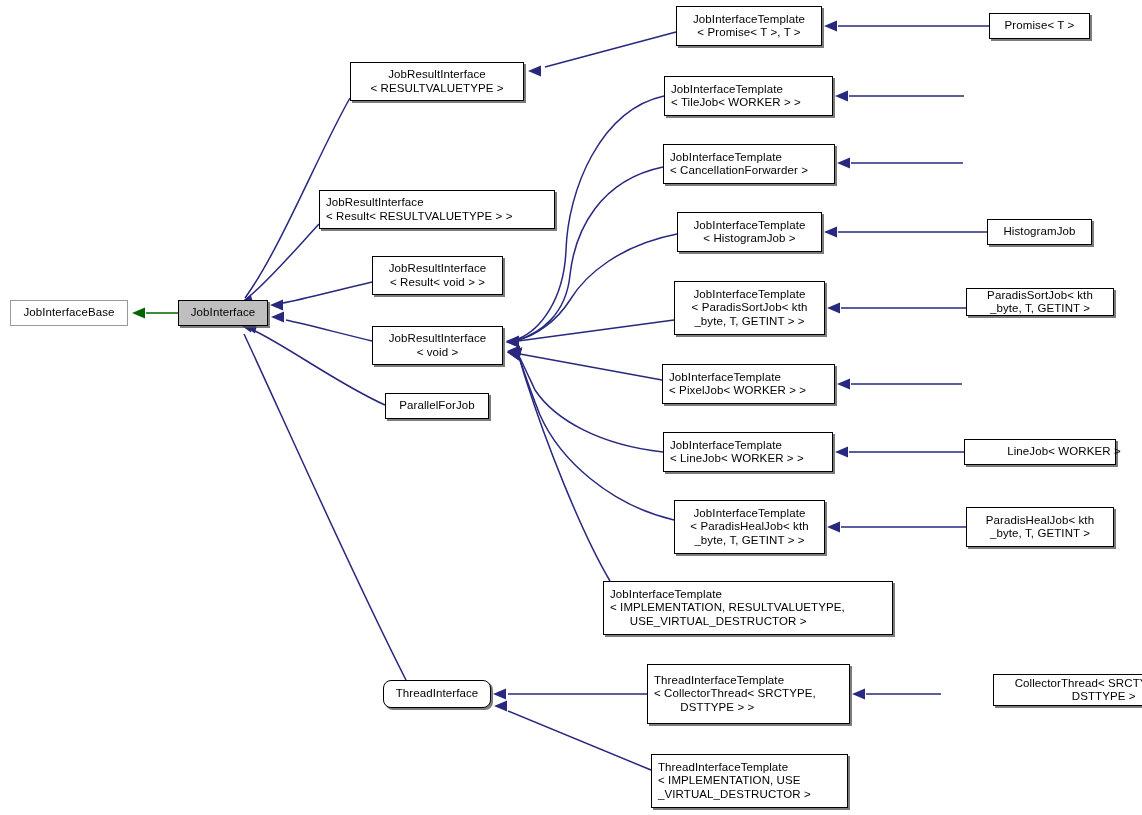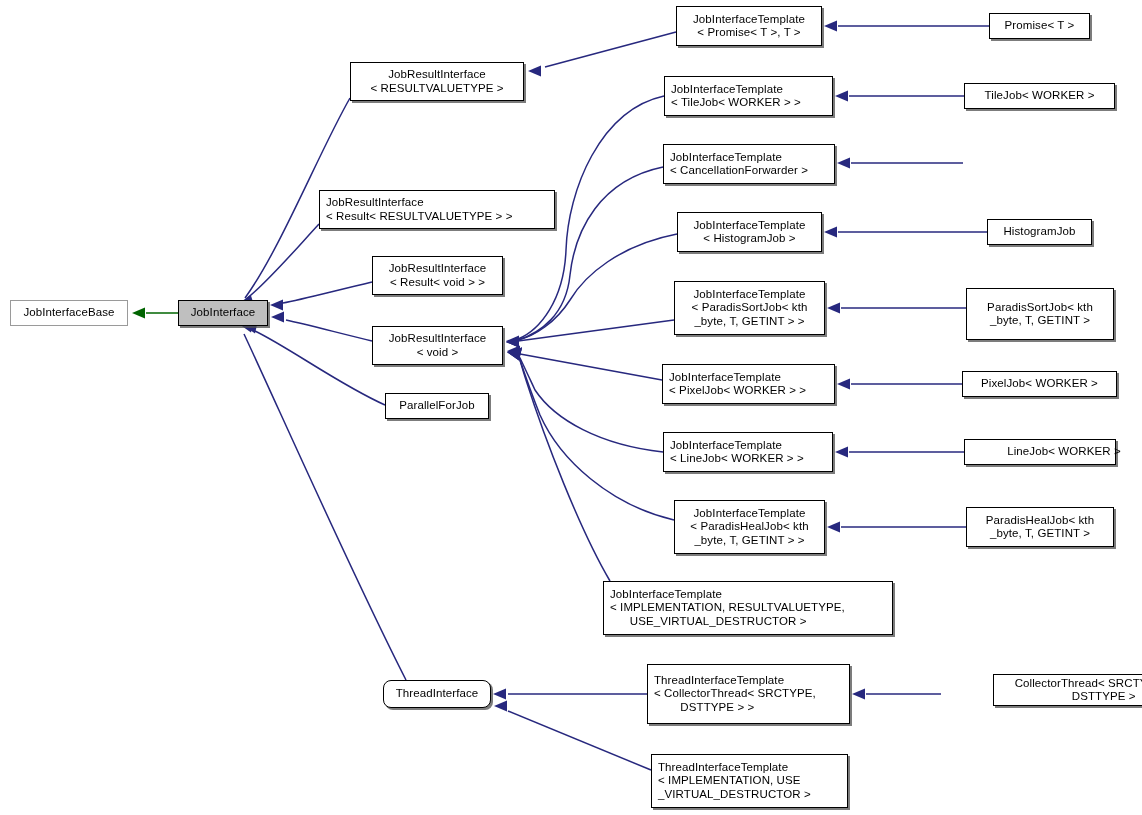--- a/index.html
+++ b/index.html
@@ -133,20 +133,18 @@
     <div class="node al-left" style="left: 663px; top: 144px; width: 172px; height: 40px;"><span class="ln">JobInterfaceTemplate</span><span class="ln">&lt; CancellationForwarder &gt;</span></div>
     <div class="node" style="left: 677px; top: 212px; width: 145px; height: 40px;"><span class="ln">JobInterfaceTemplate</span><span class="ln">&lt; HistogramJob &gt;</span></div>
     <div class="node" style="left: 674px; top: 281px; width: 151px; height: 54px;"><span class="ln">JobInterfaceTemplate</span><span class="ln">&lt; ParadisSortJob&lt; kth</span><span class="ln">_byte, T, GETINT &gt; &gt;</span></div>
     <div class="node al-left" style="left: 662px; top: 364px; width: 173px; height: 40px;"><span class="ln">JobInterfaceTemplate</span><span class="ln">&lt; PixelJob&lt; WORKER &gt; &gt;</span></div>
     <div class="node al-left" style="left: 663px; top: 432px; width: 170px; height: 40px;"><span class="ln">JobInterfaceTemplate</span><span class="ln">&lt; LineJob&lt; WORKER &gt; &gt;</span></div>
     <div class="node" style="left: 674px; top: 500px; width: 151px; height: 54px;"><span class="ln">JobInterfaceTemplate</span><span class="ln">&lt; ParadisHealJob&lt; kth</span><span class="ln">_byte, T, GETINT &gt; &gt;</span></div>
     <div class="node al-left" style="left: 603px; top: 581px; width: 290px; height: 54px;"><span class="ln">JobInterfaceTemplate</span><span class="ln">&lt; IMPLEMENTATION, RESULTVALUETYPE,</span><span class="ln">      USE_VIRTUAL_DESTRUCTOR &gt;</span></div>
     <div class="node al-left" style="left: 647px; top: 664px; width: 203px; height: 60px;"><span class="ln">ThreadInterfaceTemplate</span><span class="ln">&lt; CollectorThread&lt; SRCTYPE,</span><span class="ln">        DSTTYPE &gt; &gt;</span></div>
     <div class="node al-left" style="left: 651px; top: 754px; width: 197px; height: 54px;"><span class="ln">ThreadInterfaceTemplate</span><span class="ln">&lt; IMPLEMENTATION, USE</span><span class="ln">_VIRTUAL_DESTRUCTOR &gt;</span></div>
     <div class="node" style="left: 989px; top: 13px; width: 101px; height: 26px;"><span class="ln">Promise&lt; T &gt;</span></div>
-    <div class="node" style="left: 964px; top: 83px; width: 151px; height: 26px;"><span class="ln">TileJob&lt; WORKER &gt;</span></div>
     <div class="node" style="left: 987px; top: 219px; width: 105px; height: 26px; justify-content: center;"><span class="ln">HistogramJob</span></div>
-    <div class="node" style="left: 966px; top: 288px; width: 148px; height: 52px;"><span class="ln">ParadisSortJob&lt; kth</span><span class="ln">_byte, T, GETINT &gt;</span></div>
-    <div class="node" style="left: 962px; top: 371px; width: 155px; height: 26px;"><span class="ln">PixelJob&lt; WORKER &gt;</span></div>
+    <div class="node" style="left: 966px; top: 288px; width: 148px; height: 28px;"><span class="ln">ParadisSortJob&lt; kth</span><span class="ln">_byte, T, GETINT &gt;</span></div>
     <div class="node" style="left: 964px; top: 439px; width: 152px; height: 26px; padding-left: 48px;"><span class="ln">LineJob&lt; WORKER &gt;</span></div>
     <div class="node" style="left: 966px; top: 507px; width: 148px; height: 40px;"><span class="ln">ParadisHealJob&lt; kth</span><span class="ln">_byte, T, GETINT &gt;</span></div>
     <div class="node" style="left: 993px; top: 674px; width: 195px; height: 32px; justify-content: center;"><span class="ln">CollectorThread&lt; SRCTYPE,</span><span class="ln">        DSTTYPE &gt;</span></div>
   </div>
 
 </body></html>

